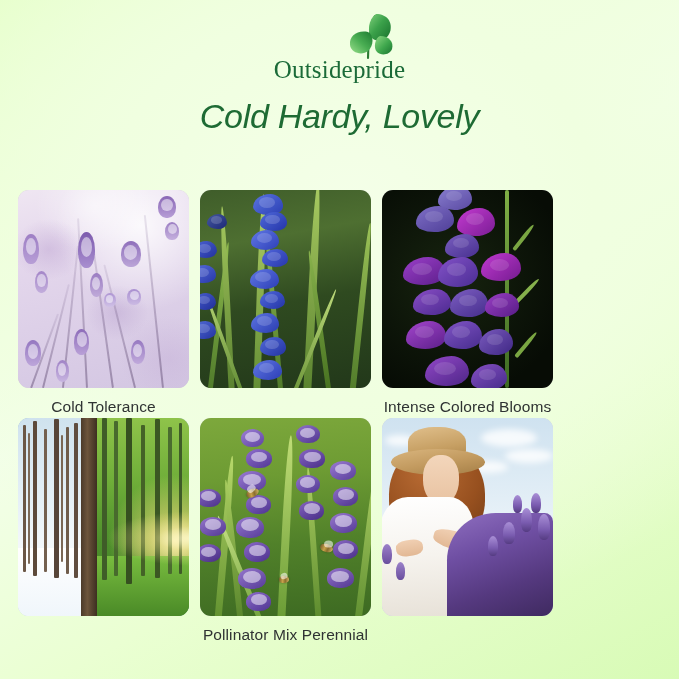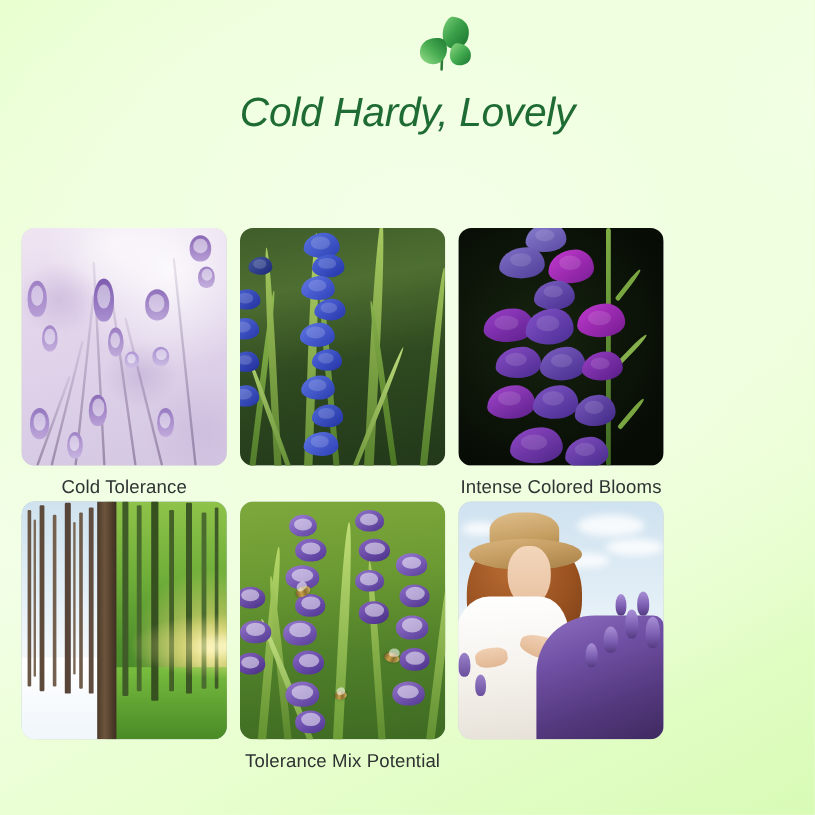--- a/index.html
+++ b/index.html
@@ -304,20 +304,21 @@
               <stop offset="0.55" stop-color="#3fa74d"></stop>
               <stop offset="1" stop-color="#1a7430"></stop>
             </linearGradient>
           </defs>
           <path d="M33 50 C33 36 34 22 40 8" stroke="#2c7a33" stroke-width="2.1" fill="none" stroke-linecap="round"></path>
           <path d="M41 6 C52 6 58 14 55 24 C52 33 42 35 37 30 C32 25 33 11 41 6 Z" fill="url(#lfA)"></path>
           <path d="M33 24 C22 22 14 28 15 37 C16 45 27 48 33 43 C39 38 39 27 33 24 Z" fill="url(#lfB)"></path>
           <path d="M45 28 C54 28 59 34 57 41 C55 47 46 48 42 44 C38 40 40 30 45 28 Z" fill="url(#lfC)"></path>
         </svg>
       </span>
+      <span class="brand-name">Outsidepride</span>
     </div>
 
     <h1 class="headline">
       <span class="line">Cold Hardy, Lovely</span>
     </h1>
   </div>
 
   <div class="grid">
 
     <div class="cell">
@@ -469,21 +470,21 @@
           <div class="spike" style="left:78%;top:35%;width:25px;height:19px;background:linear-gradient(150deg,#8e6ec8,#4e348e)"></div>
           <div class="spike" style="left:76%;top:48%;width:27px;height:20px;background:linear-gradient(150deg,#9878ce,#563b98)"></div>
           <div class="spike" style="left:78%;top:62%;width:25px;height:19px;background:linear-gradient(150deg,#8a68c4,#4a308a)"></div>
           <div class="spike" style="left:74%;top:76%;width:27px;height:20px;background:linear-gradient(150deg,#9575ca,#523792)"></div>
 
           <div class="bee" style="left:27%;top:36%;transform:rotate(-28deg)"></div>
           <div class="bee" style="left:70%;top:64%;transform:rotate(14deg)"></div>
           <div class="bee" style="left:46%;top:80%;transform:rotate(-8deg);width:10px;height:7px"></div>
         </div>
       </div>
-      <span class="caption">Tolerance Mix Potential</span>
+      <span class="caption">Pollinator Mix Perennial</span>
     </div>
 
     <div class="cell">
       <div class="thumb">
         <div class="art t6">
           <div class="cloud" style="left:58%;top:6%;width:56px;height:18px"></div>
           <div class="cloud" style="left:72%;top:16%;width:48px;height:14px"></div>
           <div class="cloud" style="left:50%;top:22%;width:40px;height:12px"></div>
           <div class="cloud" style="left:2%;top:9%;width:30px;height:11px"></div>
 

